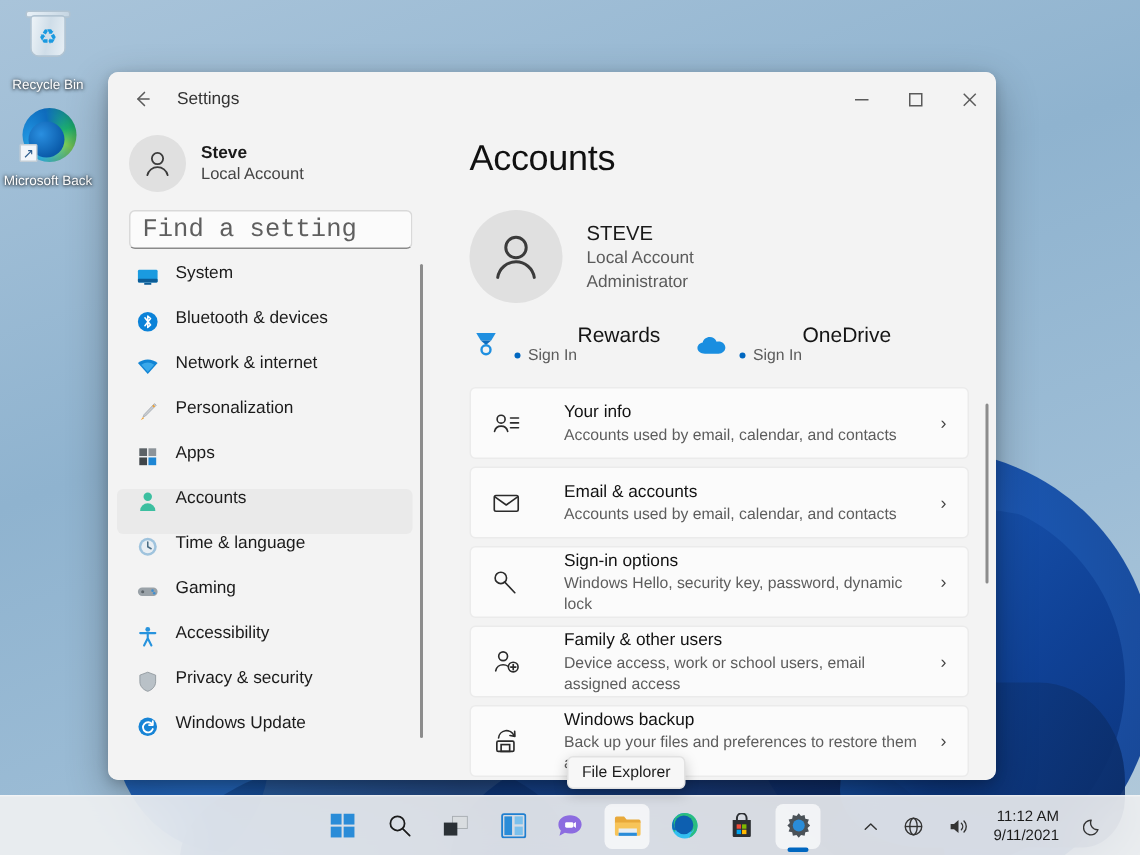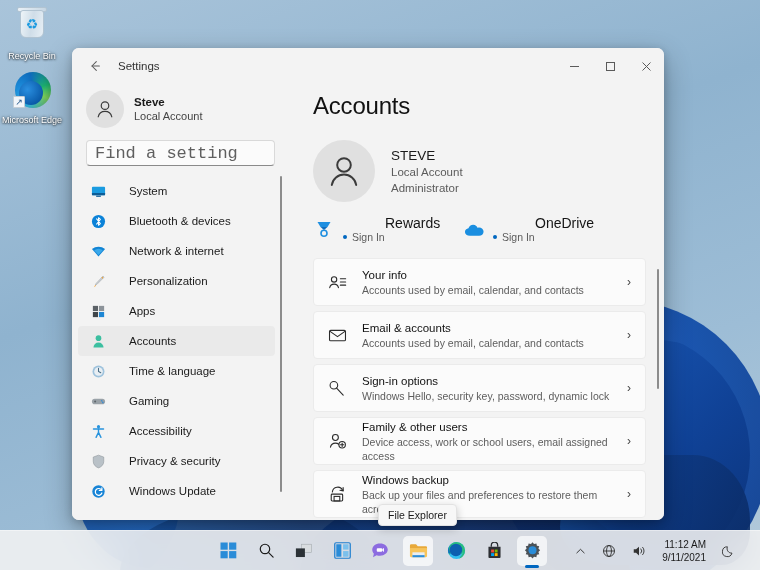--- a/index.html
+++ b/index.html
@@ -173,21 +173,21 @@
   }
   #search-input {
     flex: 1; border: none; outline: none; background: transparent;
     font-family: Liberation Mono, monospace; font-size: 17px; color: #444;
   }
   #search-input::placeholder { color: #5f5f5f; }
   #search-icon { color: #444; display: flex; align-items: center; }
 
   #nav-list { flex: 1; overflow: hidden; padding-right: 10px; position: relative; }
   .nav-item {
-    display: flex; align-items: center; gap: 23px;
+    display: flex; gap: 11px;
     height: 30px; border-radius: 4px;
     padding-left: 12px; margin-bottom: 0px;
     position: relative; cursor: default;
   }
   .nav-item.selected { background: #eaeaea; }
   .nav-item.selected::before {
     content: ""; position: absolute; left: -6px; top: 7px;
     width: 3px; height: 16px; background: #0067c0; border-radius: 2px;
   }
   .nav-label { font-size: 11.5px; color: #1b1b1b; }
@@ -218,21 +218,21 @@
   .service { display: flex; align-items: flex-start; gap: 8px; width: 150px; }
   .service-icon { width: 22px; height: 22px; flex: 0 0 22px; display:flex; align-items:center; justify-content:center; margin-top: 2px; }
   .service-title { font-size: 14px; color: #151515; font-weight: normal; line-height: 14px; padding-left: 42px; }
   .service-action { font-size: 10.5px; color: #5b5b5b; line-height: 14px; display: flex; align-items: center; gap: 5px; }
   .service-action .dot { width: 4px; height: 4px; border-radius: 50%; background: #0067c0; display: inline-block; }
 
   #cards { margin-top: 14px; display: flex; flex-direction: column; gap: 5px; }
   .card {
     background: #fbfbfb; border: 1px solid #ebebeb; border-radius: 4px;
     height: 48px; display: flex; align-items: center;
-    padding: 0 14px 0 12px; cursor: default;
+    padding: 0 14px 0 12px; cursor: default; gap: 14px;
   }
   .card-icon { width: 22px; height: 22px; flex: 0 0 22px; display:flex; align-items:center; justify-content:center; margin-right: 14px; color: #1a1a1a; }
   .card-text { flex: 1; min-width: 0; }
   .card-title { font-size: 11.5px; color: #121212; line-height: 15px; }
   .card-sub { font-size: 10.5px; color: #5d5d5d; line-height: 14px; }
   .card-chev { color: #444; font-size: 12px; flex: 0 0 auto; }
 
   #content-scrollbar {
     position: absolute; right: 5px; top: 185px; width: 2px; height: 120px;
     background: #8c8c8c; border-radius: 1px;
@@ -298,21 +298,21 @@
       <div class="bin-recycle">♻</div>
     </div>
     <div class="cap">Recycle Bin</div>
   </div>
 
   <div class="desk-icon" id="icon-edge">
     <div class="glyph">
       <div class="edge-ball"></div>
       <div class="shortcut-arrow">↗</div>
     </div>
-    <div class="cap">Microsoft Edge</div>
+    <div class="cap">Microsoft Back</div>
   </div>
 
   <div id="settings-window">
 
     <div id="titlebar">
       <div id="back-button">
         <svg width="14" height="14" viewBox="0 0 16 16">
           <path d="M9.5 3 L4.5 8 L9.5 13" fill="none" stroke="#5a5a5a" stroke-width="1.2" stroke-linecap="round" stroke-linejoin="round"></path>
           <path d="M4.6 8 L13 8" fill="none" stroke="#5a5a5a" stroke-width="1.2" stroke-linecap="round"></path>
         </svg>

